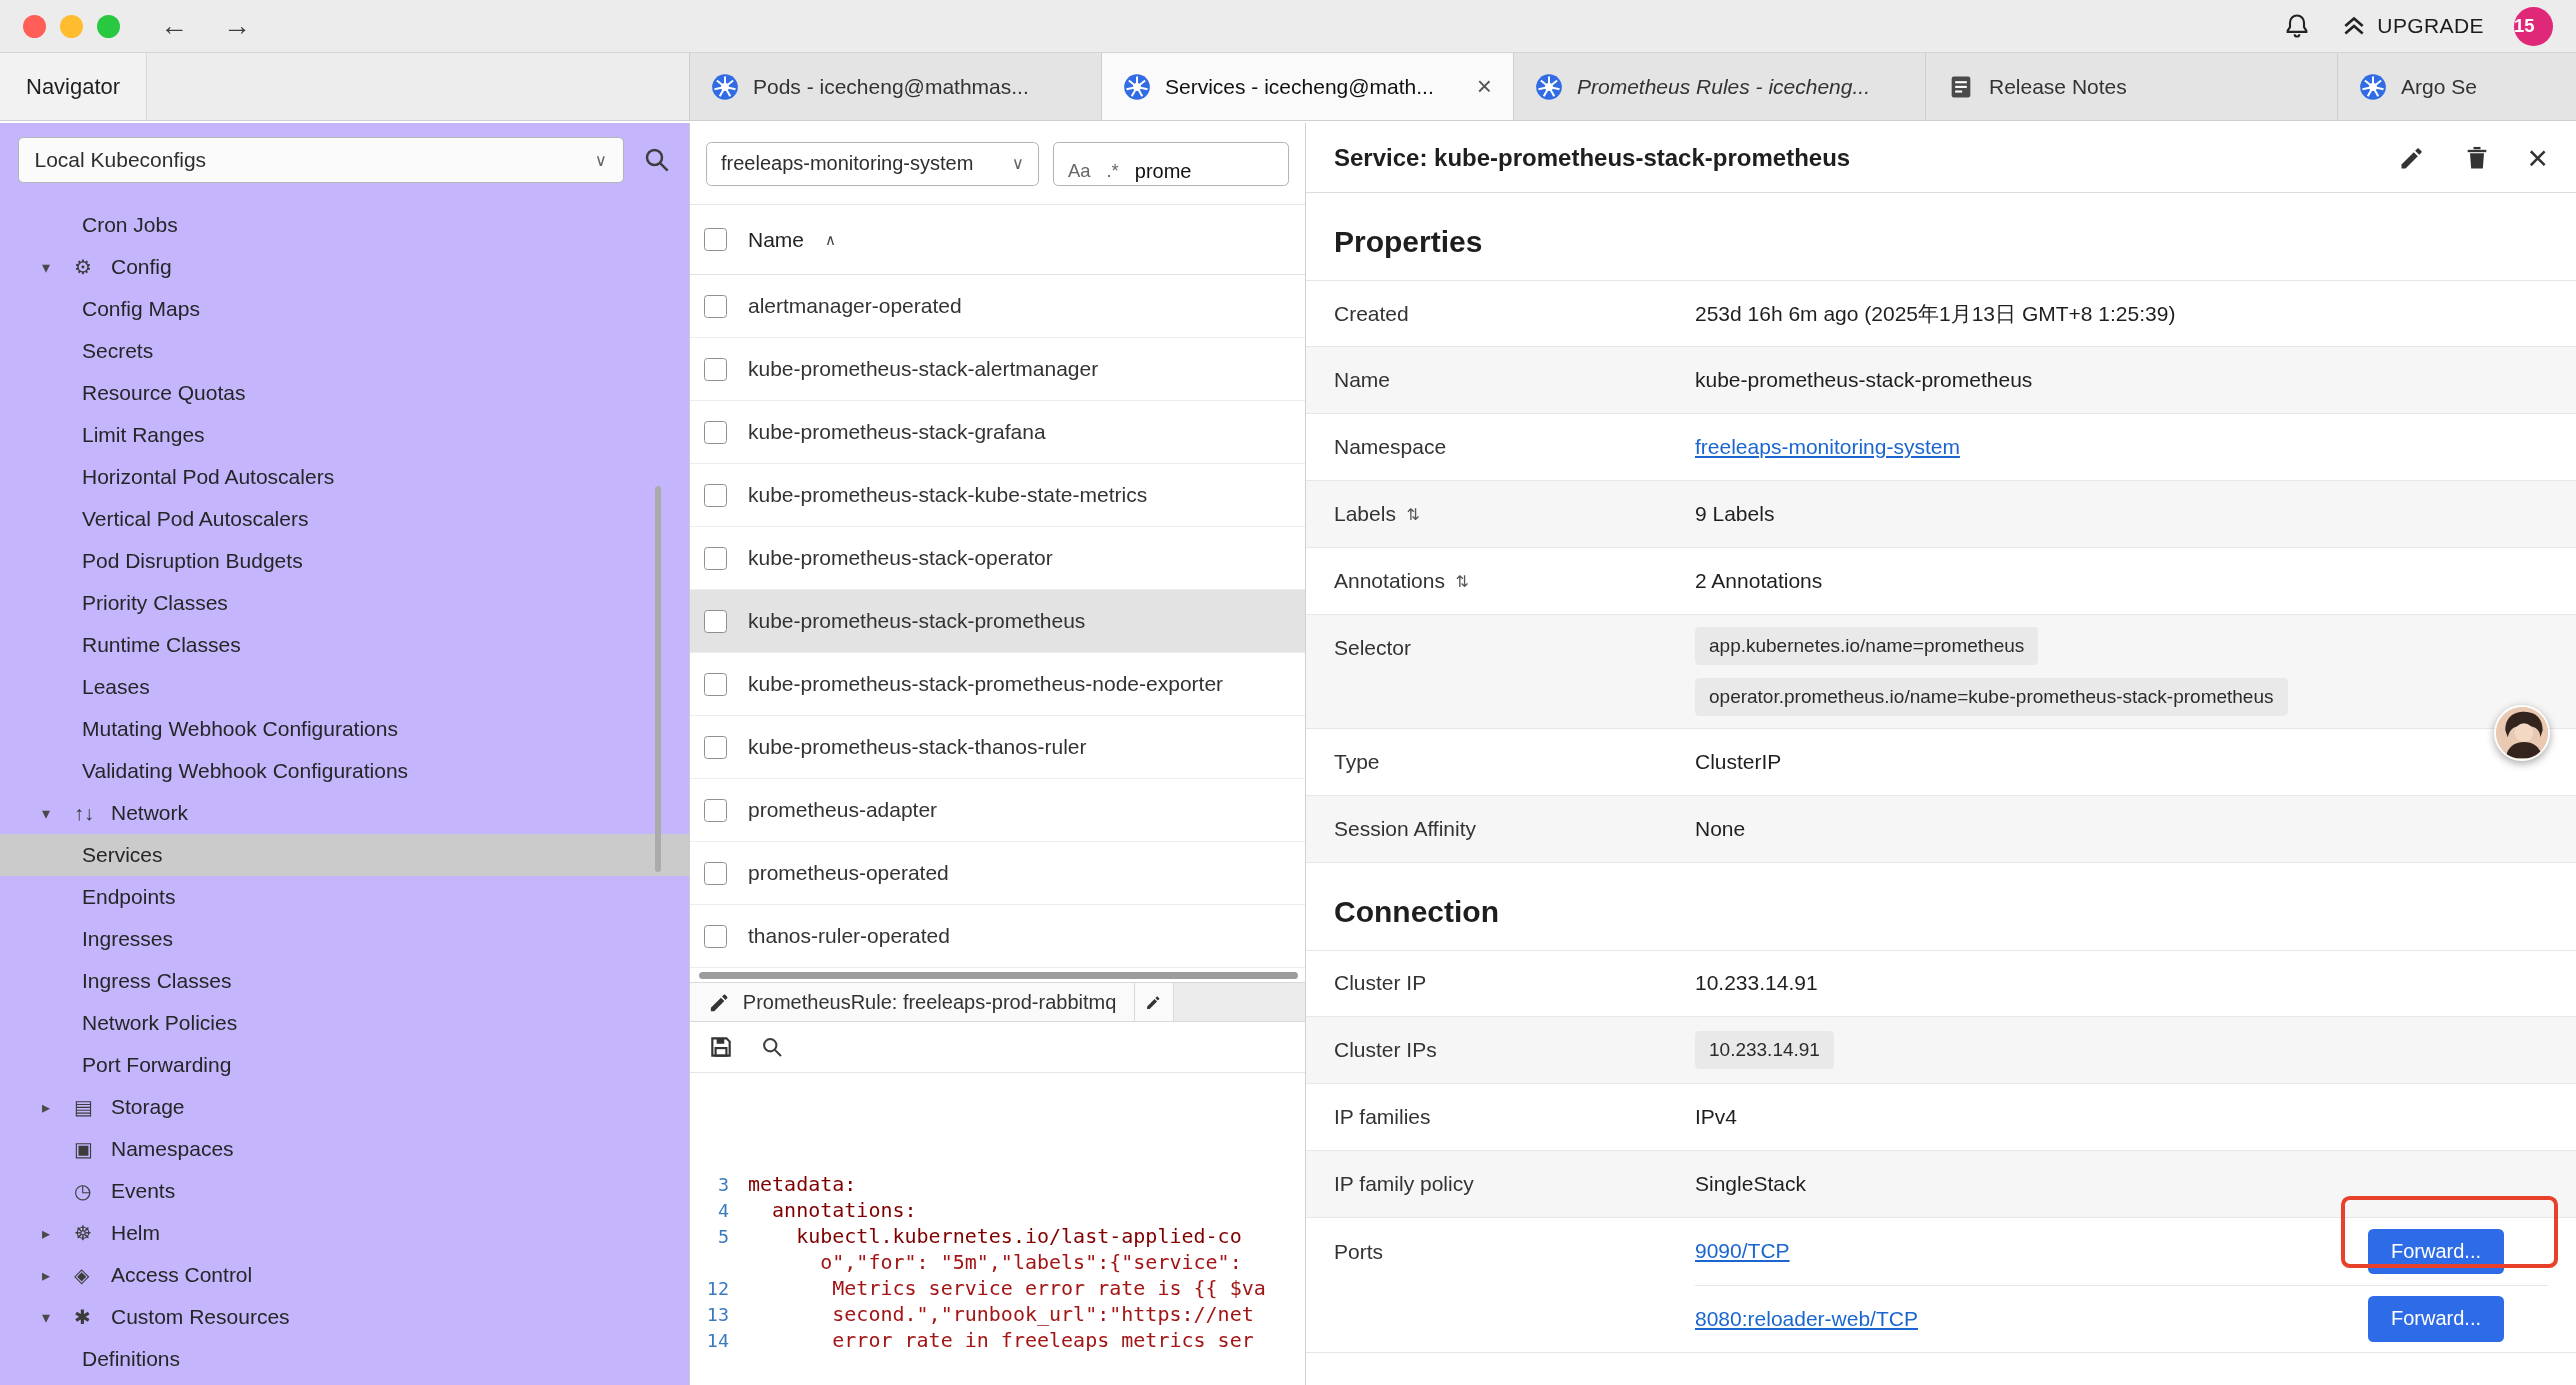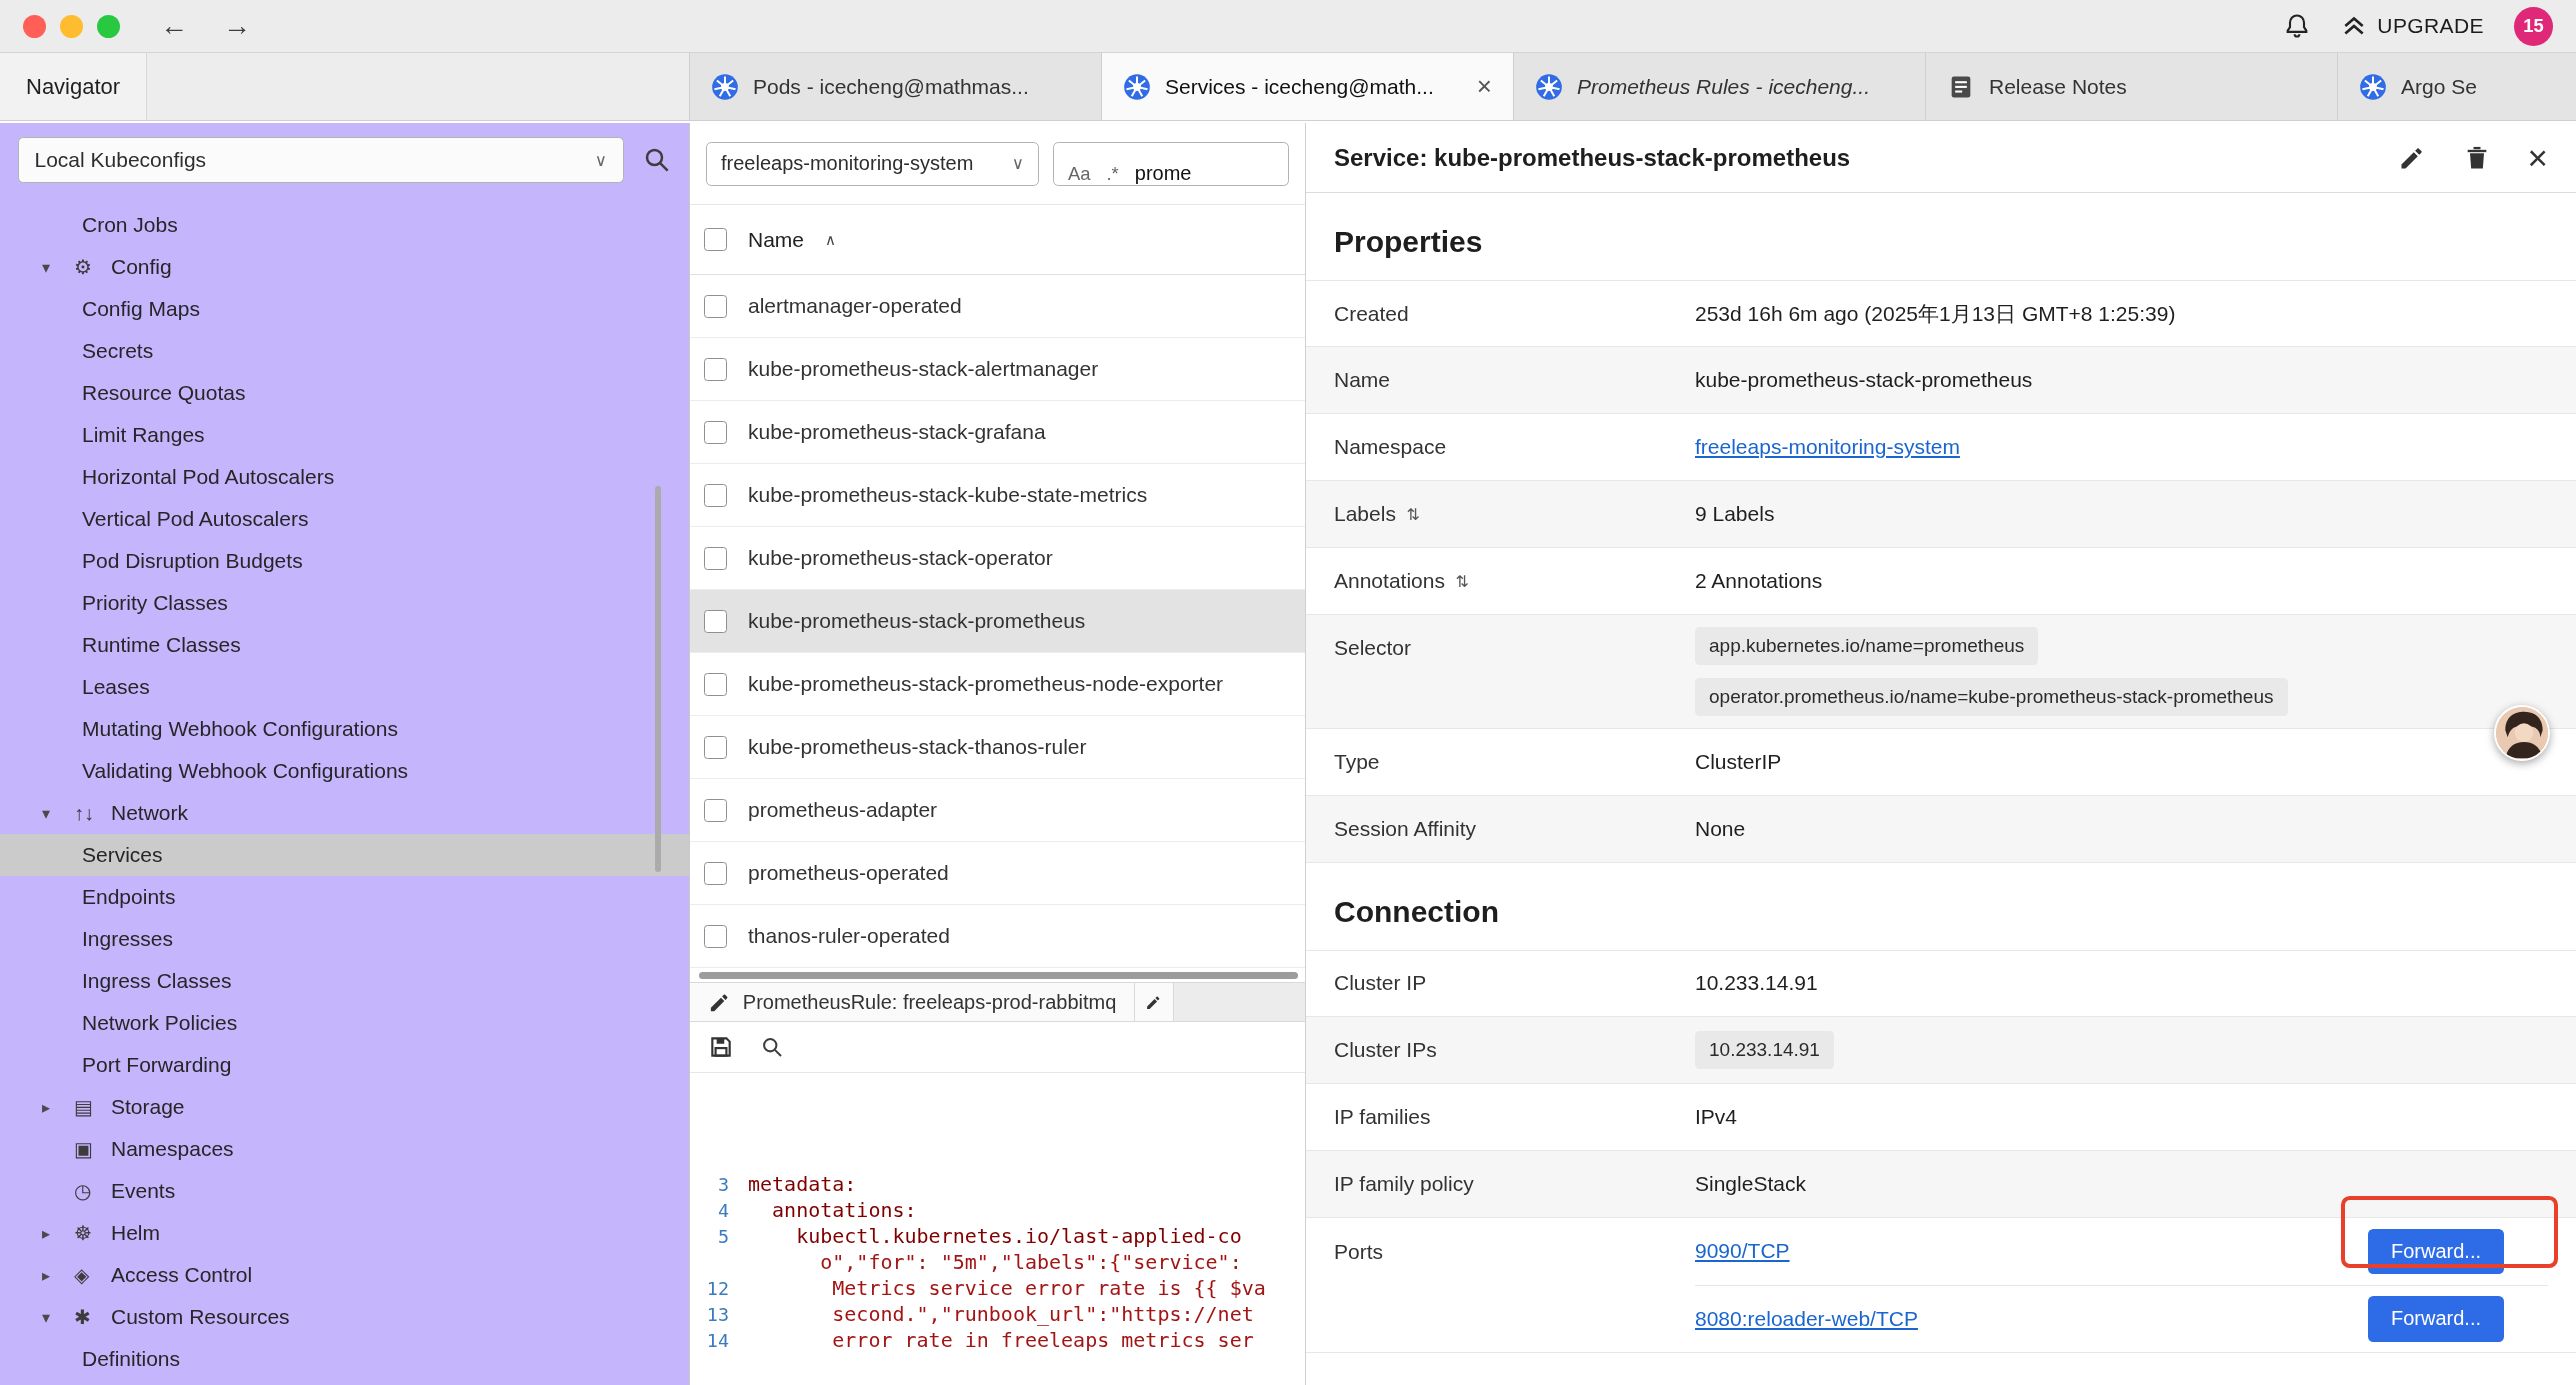--- a/index.html
+++ b/index.html
@@ -7,21 +7,21 @@
   body{font-family:"Liberation Sans",sans-serif;background:#fff;overflow:hidden;position:relative;font-size:21px;color:#222}
 
   
   .titlebar{position:absolute;top:0;left:0;right:0;height:53px;background:#ececec;border-bottom:0.9px solid #d4d4d4;display:flex;align-items:center;padding:0 23px}
   .lights{display:flex;gap:14px;align-items:center}
   .light{width:23px;height:23px;border-radius:50%}
   .light.red{background:#ff5f57}.light.yellow{background:#febc2e}.light.green{background:#28c840}
   .nav-arrows{display:flex;gap:35px;margin-left:40px;font-size:28px;color:#3e3e3e}
   .tb-right{margin-left:auto;display:flex;align-items:center;gap:30px}
   .upgrade{display:flex;align-items:center;gap:10.5px;font-size:21px;color:#1c1c1c;letter-spacing:0.4px}
-  .badge{width:39px;height:39px;border-radius:50%;background:#e02878;display:flex;align-items:center;justify-content:center;color:#fff;font-size:18.4px;font-weight:bold}
+  .badge{width:39px;height:39px;border-radius:50%;background:#e02878;display:flex;align-items:center;justify-content:flex-start;color:#fff;font-size:18.4px;font-weight:bold}
 
   
   .tabbar{position:absolute;top:53px;left:0;right:0;height:68px;background:#e4e4e4;border-bottom:0.9px solid #cfcfcf;display:flex}
   .nav-zone{width:690px;flex:none;display:flex;background:#ededed;border-right:0.9px solid #cfcfcf}
   .nav-tab{padding:0 26px;display:flex;align-items:center;font-size:22px;color:#1f1f1f;background:#f2f2f2;border-right:0.9px solid #d8d8d8}
   .tabs{flex:1;display:flex;overflow:hidden}
   .tab{width:412px;flex:none;display:flex;align-items:center;gap:14px;padding:0 21px;border-right:0.9px solid #cfcfcf;font-size:21px;color:#333;background:#e4e4e4;overflow:hidden;white-space:nowrap;cursor:default}
   .tab.last{flex:1;min-width:0;border-right:none}
   .tab.active{background:#fafafa;color:#111}
   .tab.italic .tab-label{font-style:italic}
@@ -46,21 +46,21 @@
   .tico{display:none}
   .parent .tico{display:block;width:37px;font-size:20px;color:#3c3c3c}
   .tree-item.selected{background:#cbcbcb}
   .tlabel{white-space:nowrap}
   .nav-scrollbar{position:absolute;right:28px;top:363px;width:6.1px;height:386px;background:#ababab;border-radius:3.5px}
 
   
   .middle{width:616px;flex:none;background:#fff;display:flex;flex-direction:column;border-right:0.9px solid #d0d0d0;overflow:hidden}
   .mid-toolbar{height:82px;flex:none;display:flex;align-items:center;gap:14px;padding:0 16px;border-bottom:0.9px solid #e6e6e6}
   .ns-select{width:333px;flex:none;height:44px;background:#fff;border:0.9px solid #b3b3b3;border-radius:5.3px;display:flex;align-items:center;padding:0 14px;font-size:20px;color:#2e2e2e;white-space:nowrap;overflow:hidden}
-  .search-box{flex:1;height:44px;border:0.9px solid #b3b3b3;border-radius:5.3px;display:flex;align-items:flex-end;gap:16px;padding:0 14px;overflow:hidden}
+  .search-box{flex:1;height:44px;border:0.9px solid #b3b3b3;border-radius:5.3px;display:flex;align-items:flex-start;gap:16px;padding:17px 14px;overflow:hidden}
   .opt{font-size:18.4px;color:#666}
   .query{font-size:20px;color:#111}
   .table-head{height:70px;flex:none;display:flex;align-items:center;gap:21px;padding:0 14px;border-bottom:0.9px solid #e0e0e0;font-size:21px;color:#222}
   .sort-caret{font-size:15px;color:#444}
   .checkbox{width:23px;height:23px;border:1.8px solid #8f8f8f;border-radius:3.5px;background:#fff;flex:none}
   .svc-row{height:63px;display:flex;align-items:center;gap:21px;padding:0 14px;border-bottom:0.9px solid #ededed;font-size:21px;color:#333;white-space:nowrap;overflow:hidden;cursor:default}
   .svc-row.selected{background:#e3e3e3}
   .hscroll{height:14px;flex:none;position:relative}
   .hscroll-thumb{position:absolute;left:8.8px;right:7px;top:3.5px;height:7px;background:#9c9c9c;border-radius:3.5px}
   .ed-tabs{height:40px;flex:none;background:#ececec;border-top:0.9px solid #d9d9d9;border-bottom:0.9px solid #d9d9d9;display:flex;overflow:hidden}

